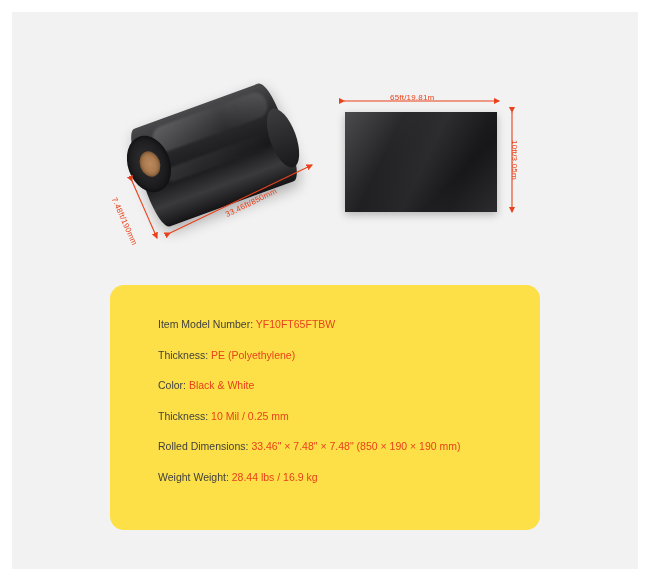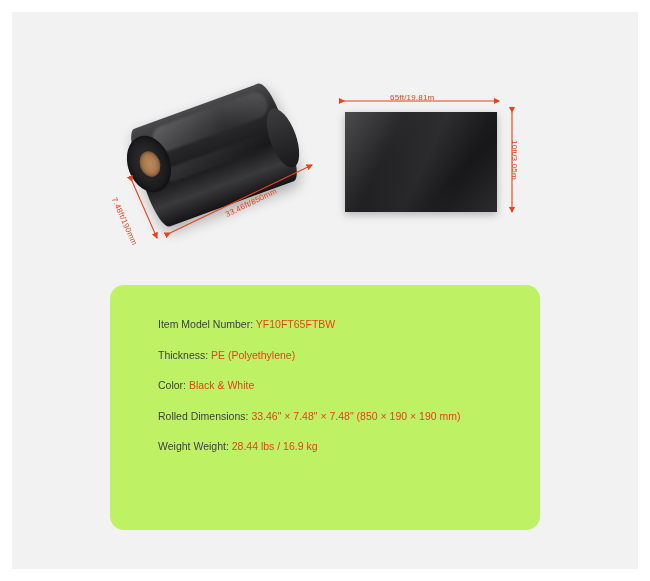--- a/index.html
+++ b/index.html
@@ -124,21 +124,21 @@
     width: 100%; height: 100%;
     background: linear-gradient(115deg, rgba(255,255,255,0.09) 0%, rgba(255,255,255,0) 30%, rgba(255,255,255,0.06) 52%, rgba(255,255,255,0) 75%);
   }
   
   .card {
     position: absolute;
     left: 110px;
     top: 285px;
     width: 430px;
     height: 245px;
-    background: #bef264;
+    background: #fde047;
     border-radius: 14px;
   }
   .spec-list {
     position: absolute;
     left: 48px;
     top: 32px;
     right: 20px;
   }
   .spec-row {
     font-size: 10.5px;
@@ -232,20 +232,24 @@
         <span class="spec-label">Thickness:</span>
         <span class="spec-value">PE (Polyethylene)</span>
       </div>
 
       <div class="spec-row">
         <span class="spec-label">Color:</span>
         <span class="spec-value">Black &amp; White</span>
       </div>
 
 
+      <div class="spec-row">
+        <span class="spec-label">Thickness:</span>
+        <span class="spec-value">10 Mil / 0.25 mm</span>
+      </div>
 
       <div class="spec-row">
         <span class="spec-label">Rolled Dimensions:</span>
         <span class="spec-value">33.46" × 7.48" × 7.48" (850 × 190 × 190 mm)</span>
       </div>
 
       <div class="spec-row">
         <span class="spec-label">Weight Weight:</span>
         <span class="spec-value">28.44 lbs / 16.9 kg</span>
       </div>

